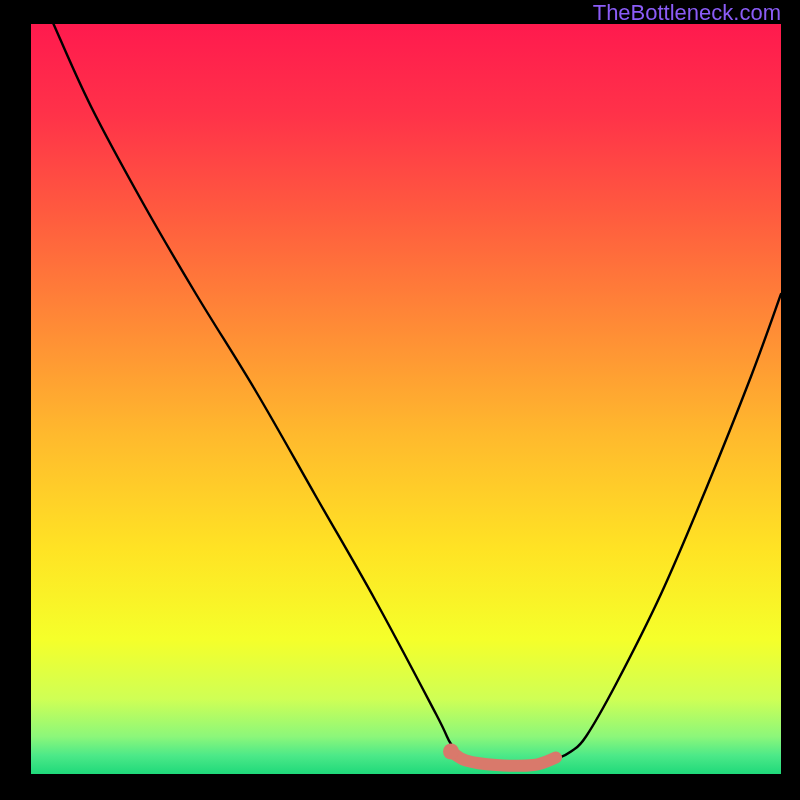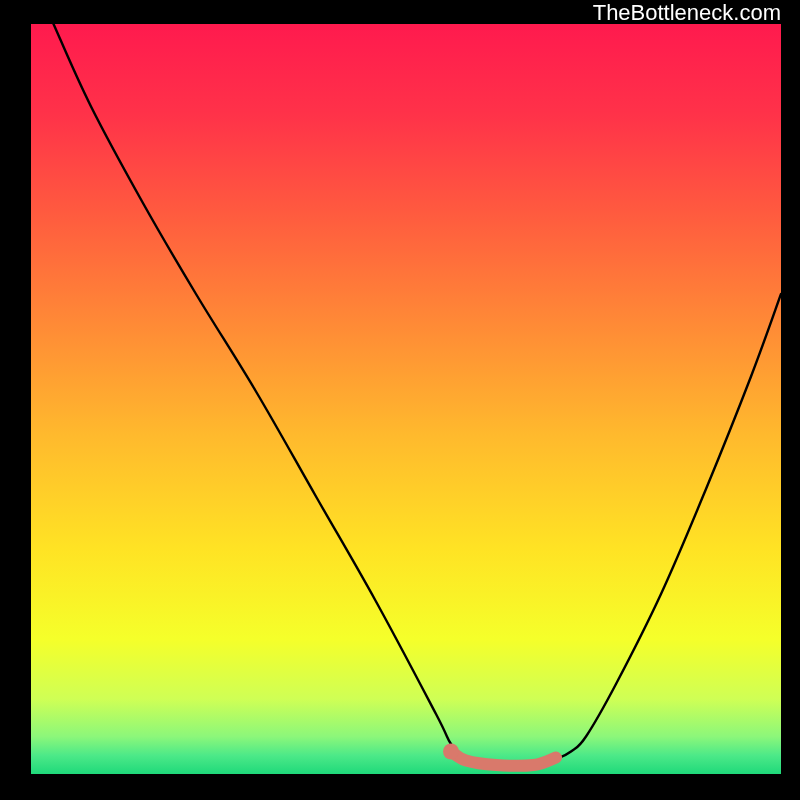--- a/index.html
+++ b/index.html
@@ -37,21 +37,21 @@
     width: 750px;
     height: 750px;
   }
   .watermark {
     position: absolute;
     top: 0px;
     right: 19px;
     font-family: Arial, Helvetica, sans-serif;
     font-size: 22px;
     font-weight: 500;
-    color: #ffffff;
+    color: #8b5cf6;
     letter-spacing: 0px;
   }
 </style>
 </head>
 <body>
 
 <div class="chart-container">
 
   <div class="plot-area">
     <svg class="gradient-bg" viewBox="0 0 750 750" preserveAspectRatio="none">

